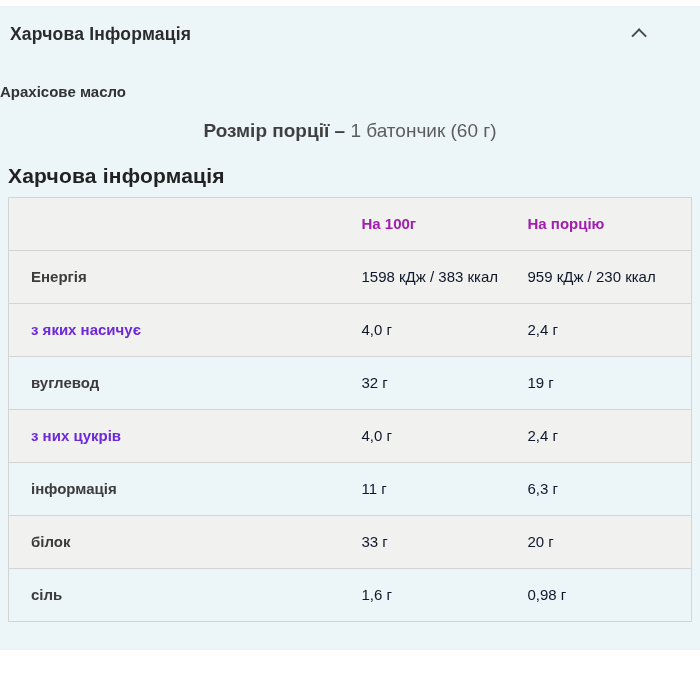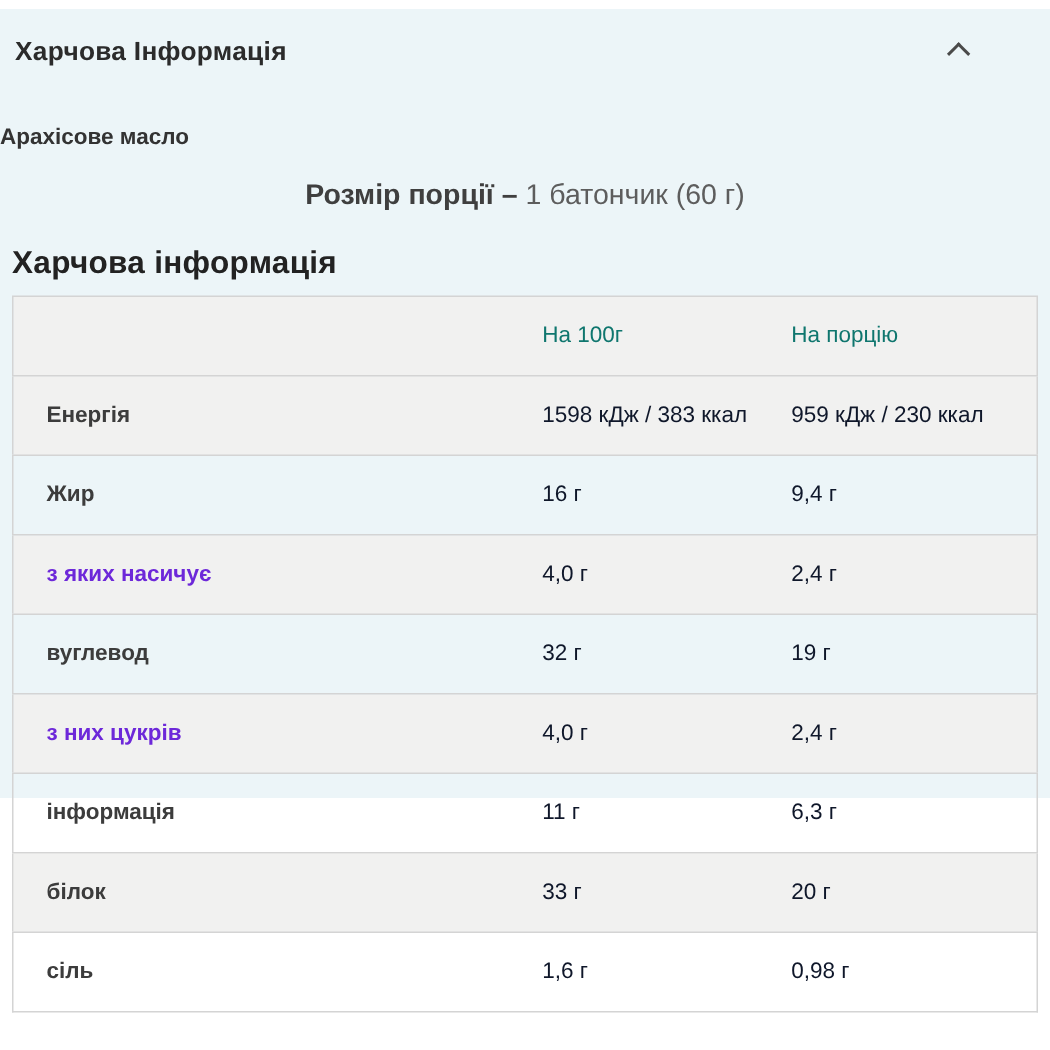--- a/index.html
+++ b/index.html
@@ -8,21 +8,21 @@
     width: 700px;
     height: 700px;
     overflow: hidden;
     background: #ffffff;
     font-family: "Liberation Sans", "DejaVu Sans", sans-serif;
   }
   .panel {
     margin-top: 6px;
     background: #ecf5f8;
     width: 700px;
-    height: 526px;
+    height: 644px;
     box-sizing: border-box;
   }
   .accordion-header {
     display: flex;
     align-items: center;
     justify-content: space-between;
     padding: 18px 10px 0 10px;
     cursor: pointer;
   }
   .accordion-title {
@@ -83,21 +83,21 @@
     box-sizing: border-box;
   }
   table.nutrition th:first-child, table.nutrition td:first-child {
     width: 353px;
     padding-left: 22px;
   }
   table.nutrition th:nth-child(2), table.nutrition td:nth-child(2) {
     width: 166px;
   }
   thead tr { background: #f1f1f0; }
-  thead th { font-weight: 400; color: #0f766e; }
+  thead th { font-weight: 700; color: #a21caf; }
   tr.row-gray { background: #f1f1f0; }
   tr.row-blue { background: transparent; }
   .cell-bold { font-weight: 700; color: #3c3c3c; }
   .cell-normal { font-weight: 700; color: #6d28d9; }
   td.value-cell { color: #0f172a; font-weight: 400; }
 </style>
 </head>
 <body>
 
 <div class="panel">
@@ -125,25 +125,20 @@
         <th>На 100г</th>
         <th>На порцію</th>
       </tr>
     </thead>
     <tbody id="nutrition-tbody">
         <tr class="row-gray">
     <td class="cell-bold">Енергія</td>
     <td class="value-cell">1598 кДж / 383 ккал</td>
     <td class="value-cell">959 кДж / 230 ккал</td>
   </tr>
-        <tr class="row-blue">
-    <td class="cell-bold">Жир</td>
-    <td class="value-cell">16 г</td>
-    <td class="value-cell">9,4 г</td>
-  </tr>
         <tr class="row-gray">
     <td class="cell-normal">з яких насичує</td>
     <td class="value-cell">4,0 г</td>
     <td class="value-cell">2,4 г</td>
   </tr>
         <tr class="row-blue">
     <td class="cell-bold">вуглевод</td>
     <td class="value-cell">32 г</td>
     <td class="value-cell">19 г</td>
   </tr>

